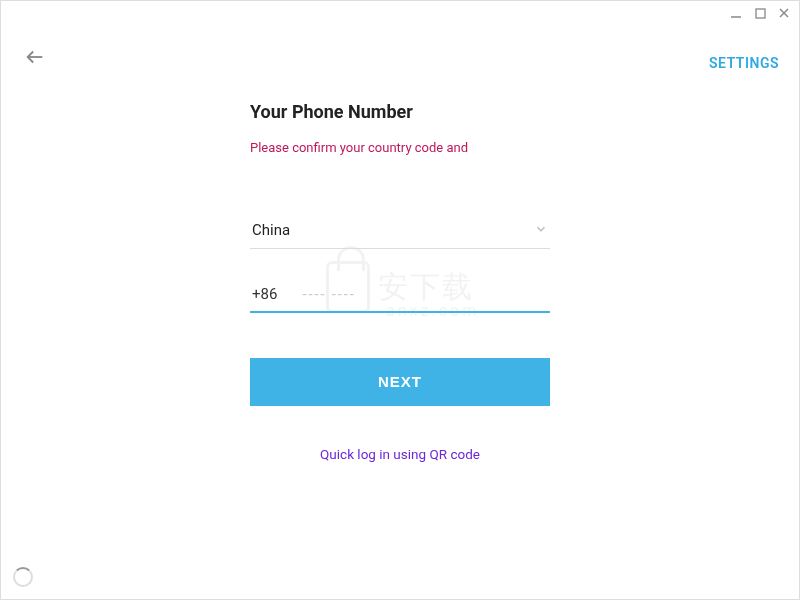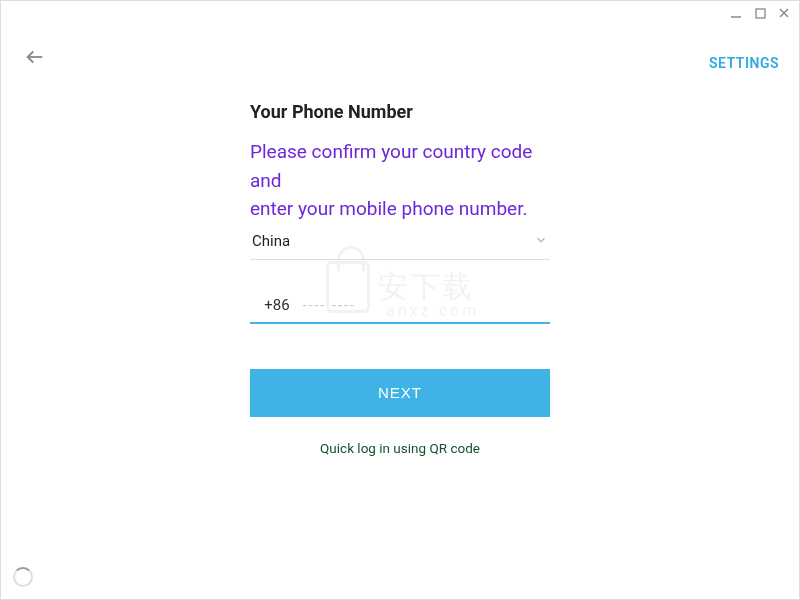--- a/index.html
+++ b/index.html
@@ -37,53 +37,54 @@
     .content {
       position: absolute; top: 100px; left: 50%;
       transform: translateX(-50%);
       width: 300px;
     }
     .heading {
       font-size: 18px; font-weight: 700; color: #222;
       margin-bottom: 16px;
     }
     .subtext {
-      font-size: 19px; color: #6d28d9; line-height: 1.5;
+      font-size: 13px; color: #be185d; line-height: 1.5;
+      margin-bottom: 55px;
     }
     .country-select {
       display: flex; align-items: center; justify-content: space-between;
       border-bottom: 1px solid #ddd; padding: 8px 2px;
       cursor: pointer; margin-bottom: 28px;
     }
     .country-name { font-size: 15px; color: #222; }
     .chevron { color: #bbb; }
     .phone-row {
       display: flex; align-items: center;
       border-bottom: 2px solid #40b3e6;
       padding: 8px 2px; margin-bottom: 45px;
     }
     .country-code {
-      font-size: 15px; color: #333; width: 50px; text-align: center;
+      font-size: 15px; color: #333; width: 50px;
     }
     .phone-input {
       flex: 1; border: none; outline: none;
       font-size: 15px; color: #333; background: transparent;
       letter-spacing: 1px;
     }
     .phone-input::placeholder { color: #ccc; }
     .next-btn {
       width: 100%; height: 48px;
       background: #40b3e6; color: #fff;
-      border: none; font-size: 15px; font-weight: 400;
+      border: none; font-size: 15px; font-weight: 700;
       letter-spacing: 1px; cursor: pointer;
       display: flex; align-items: center; justify-content: center;
-      margin-bottom: 23px;
+      margin-bottom: 40px;
     }
     .qr-link {
-      text-align: center; color: #14532d;
+      text-align: center; color: #6d28d9;
       font-size: 13.5px; cursor: pointer;
     }
     .spinner {
       position: absolute; bottom: 12px; left: 12px;
       width: 20px; height: 20px;
       border: 2px solid #ddd; border-top-color: #999;
       border-radius: 50%;
     }
     .watermark {
       position: absolute; top: 260px; left: 50%;
@@ -142,21 +143,20 @@
   <div>
     <div class="watermark-text">安下载</div>
     <div class="watermark-sub">anxz.com</div>
   </div>
 </div>
 
 <div class="content">
   <div class="heading">Your Phone Number</div>
   <div class="subtext">
     <span>Please confirm your country code and</span><br>
-    <span>enter your mobile phone number.</span>
   </div>
 
   <div class="country-select">
     <span class="country-name">China</span>
     <span class="chevron">
       <svg width="14" height="14" viewBox="0 0 24 24" fill="none" stroke="currentColor" stroke-width="2.5">
           <polyline points="6,9 12,15 18,9"></polyline>
         </svg>
     </span>
   </div>

